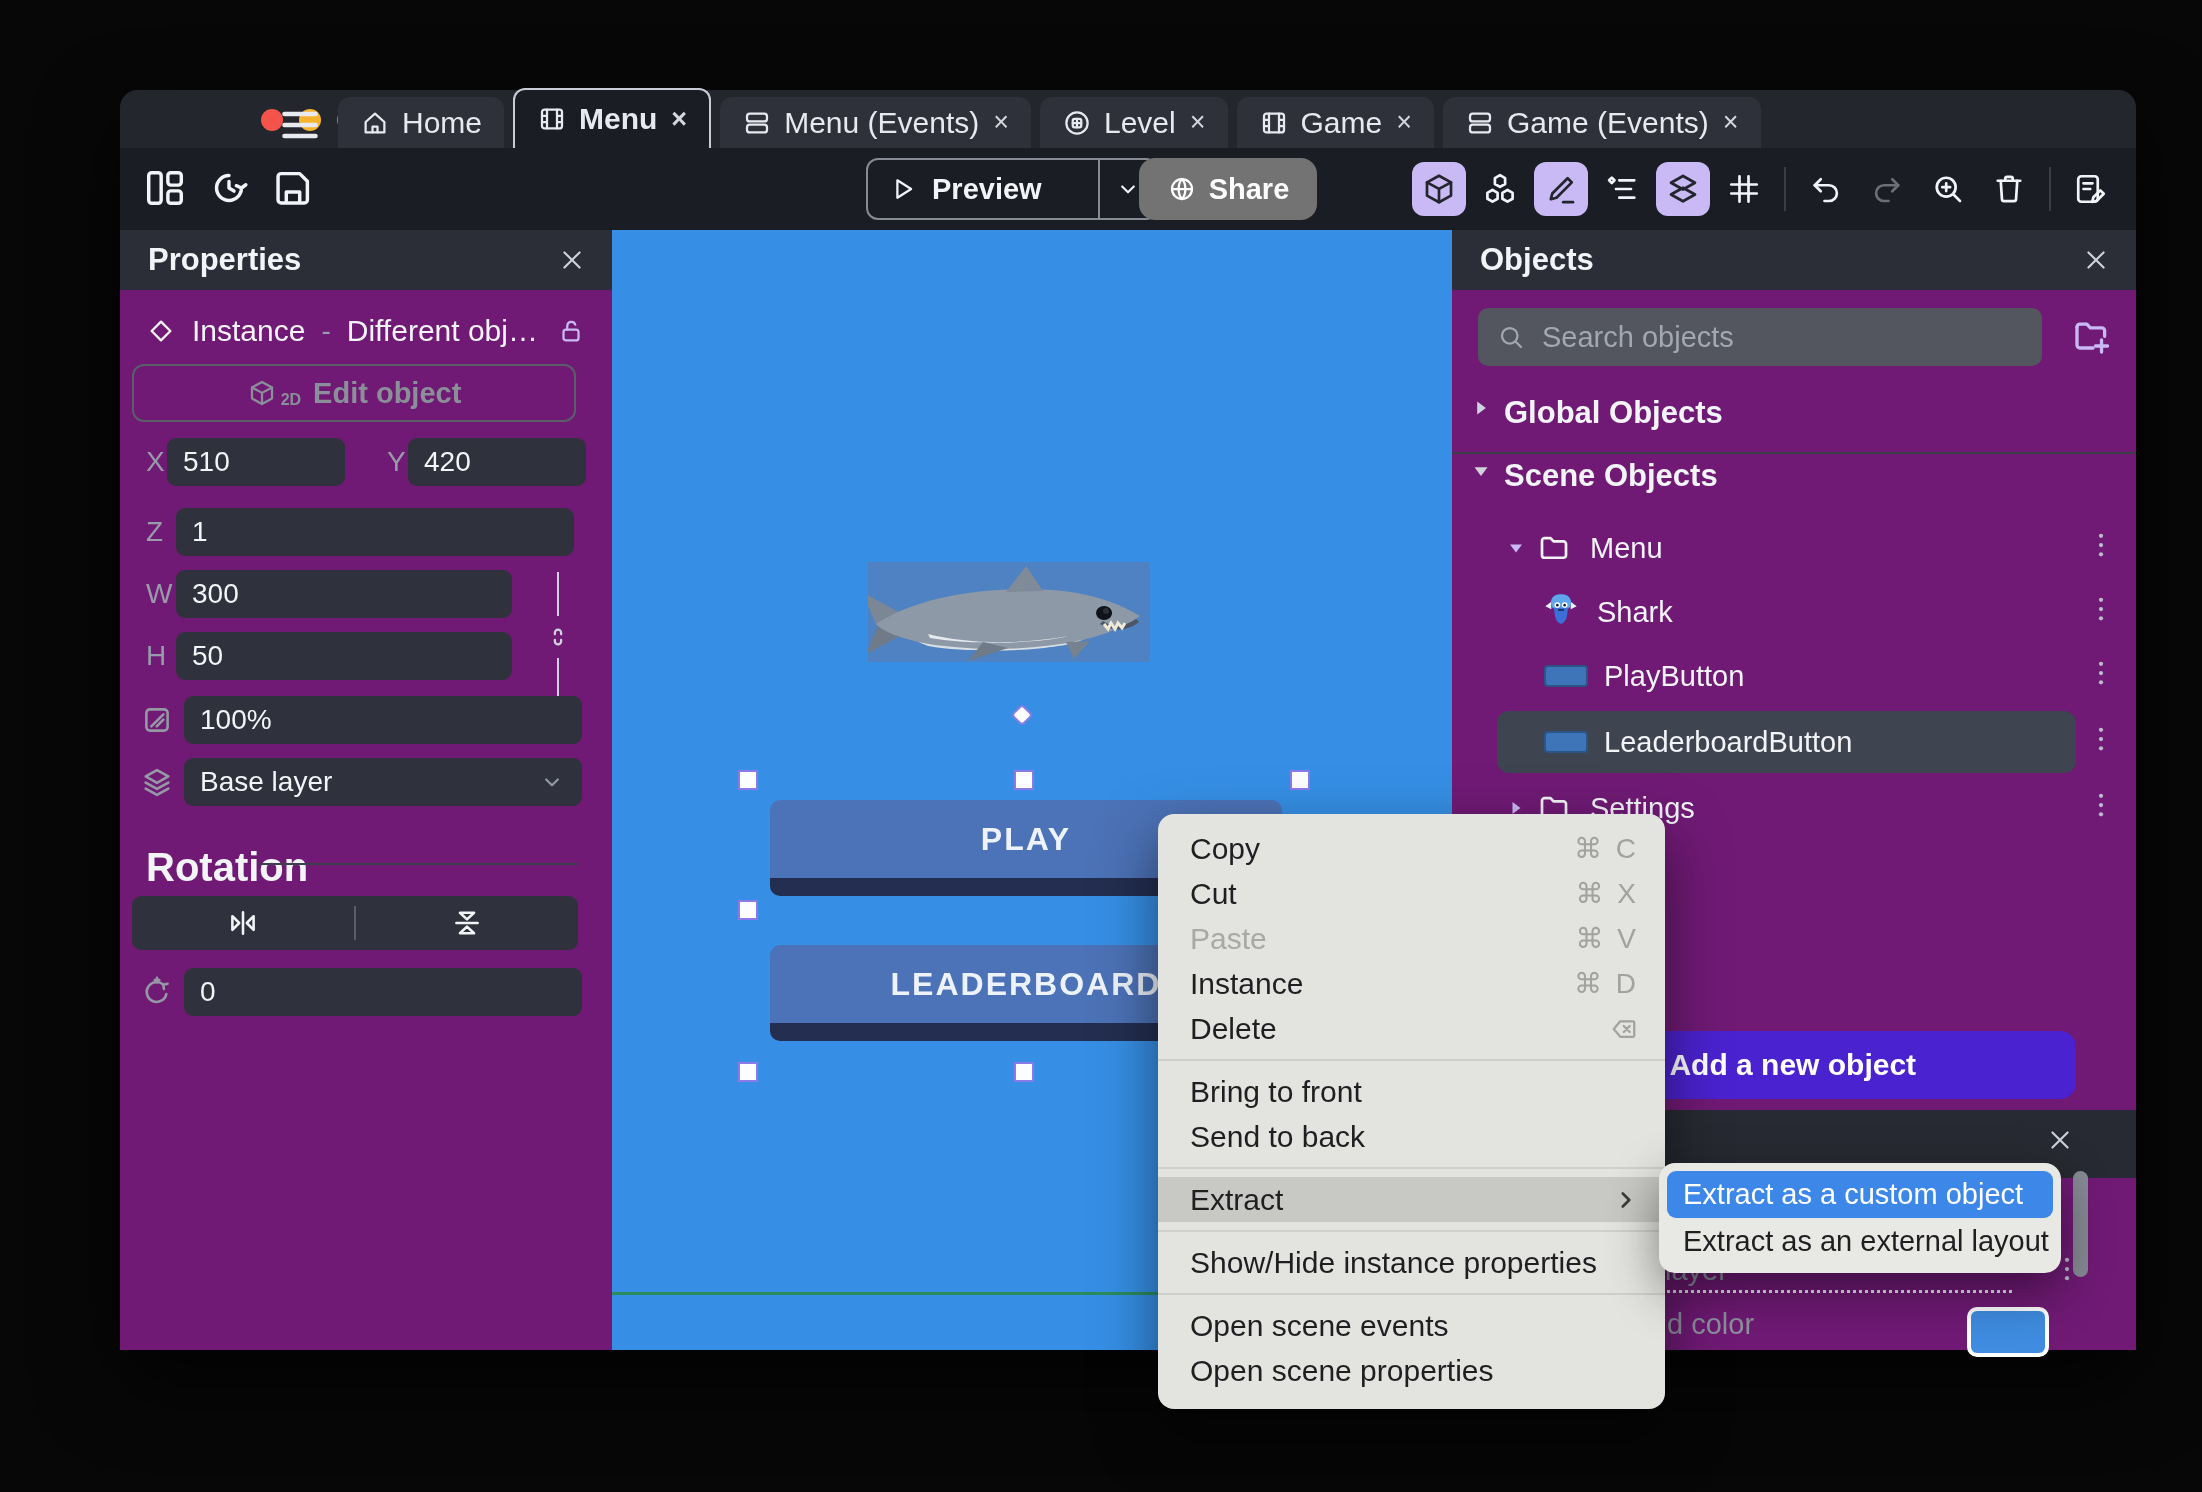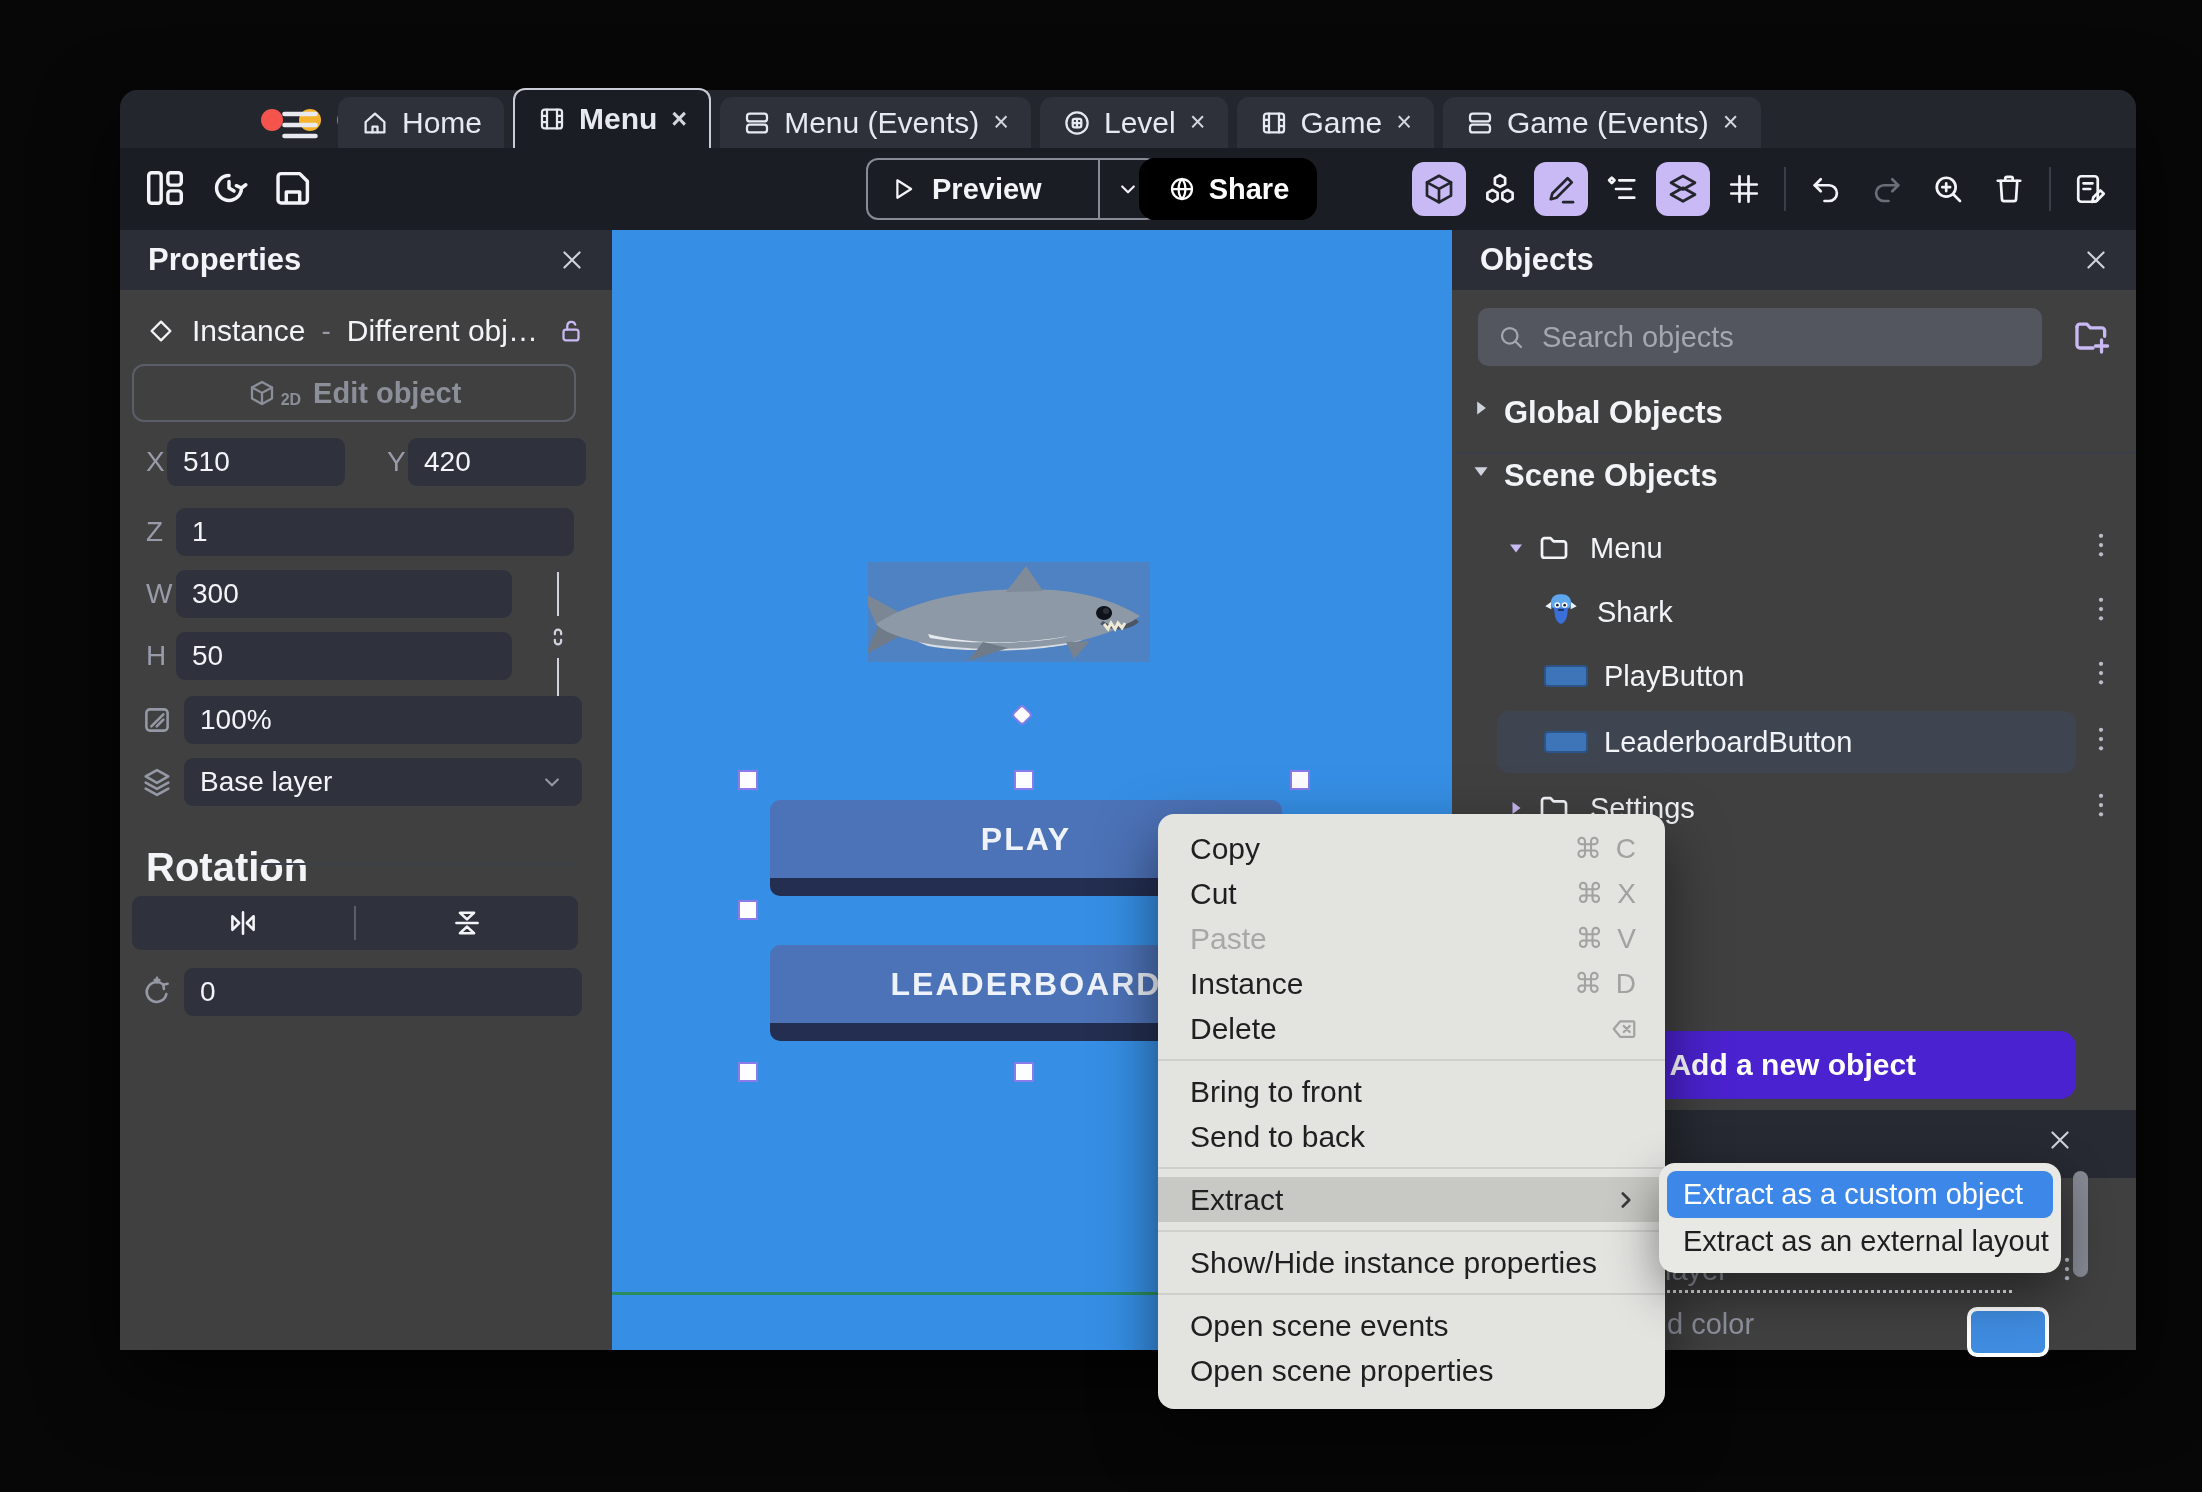--- a/index.html
+++ b/index.html
@@ -32,21 +32,21 @@
   #share-btn{position:absolute;left:1019px;top:10px;width:178px;height:62px;border-radius:16px;
     display:flex;align-items:center;justify-content:center;gap:12px;color:#fff;font-size:29px;font-weight:700;}
   #share-btn .ic{width:30px;height:30px;}
   #tb-right{position:absolute;left:1292px;top:13px;display:flex;gap:7px;align-items:center;height:56px;}
   .tbtn{width:54px;height:54px;border-radius:12px;display:flex;align-items:center;justify-content:center;color:#f2f4f8;}
   .tbtn .ic{width:36px;height:36px;}
   .tbtn.hl{color:#23252c;}
   .tbtn.dim{color:#6b6e78;}
   .tb-sep{width:2px;height:44px;background:#3a3d47;margin:0 6px;}
   
-  .panel{background:#404040;}
+  .panel{background:#701a75;}
   .panel-head{position:absolute;left:0;top:0;right:0;height:60px;background:#2b2e37;display:flex;
     align-items:center;color:#f2f4f8;}
   .panel-title{font-size:31px;font-weight:700;margin-left:28px;}
   .panel-x{position:absolute;right:20px;width:40px;height:40px;color:#cfd3de;display:flex;align-items:center;justify-content:center;}
   .panel-x .ic{width:28px;height:28px;}
   #props{left:0;top:140px;width:492px;height:1120px;}
   #objects{left:1332px;top:140px;width:684px;height:1120px;}
   
   .lbl{color:#979baa;font-size:28px;}
   .field{background:#2f323c;border:none;border-radius:9px;height:48px;color:#f2f4f8;font-size:28px;
@@ -220,21 +220,21 @@
             </span>
           <span id="preview-label">Preview</span>
         </span>
         <span id="preview-sep"></span>
         <span id="preview-caret">
             <svg class="ic" style="width:28px;height:28px;" viewBox="0 0 24 24">
               <path d="M7 9.8l5 5 5-5"></path>
             </svg>
           </span>
       </div>
-      <div id="share-btn" style="background: #000000;">
+      <div id="share-btn" style="background: #737373;">
         <span class="icwrap">
             <svg class="ic" style="width:30px;height:30px;" viewBox="0 0 24 24">
               <circle cx="12" cy="12" r="8"></circle>
               <path d="M12 4c-3.6 3.8-3.6 12.2 0 16M12 4c3.6 3.8 3.6 12.2 0 16M4.3 12h15.4"></path>
             </svg>
           </span>
         <span>Share</span>
       </div>
       <div id="tb-right">
           <span class="tbtn hl" style="background: rgb(201, 185, 244);">

